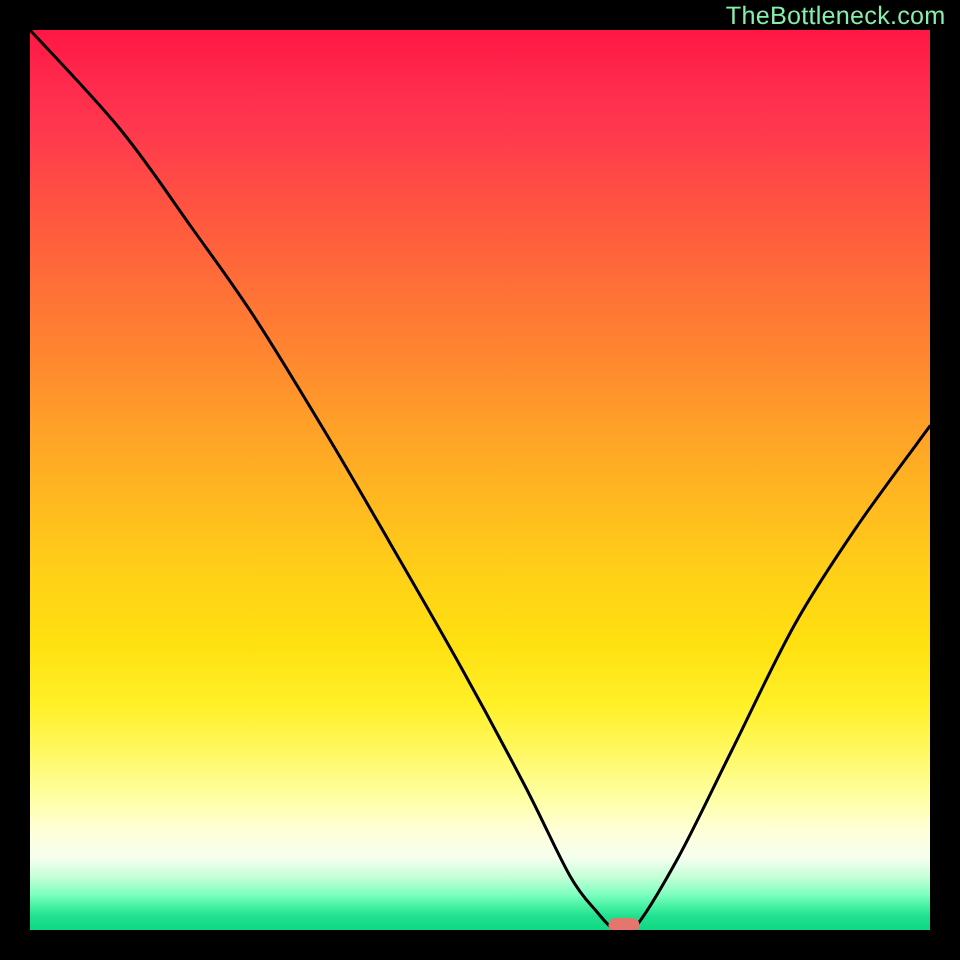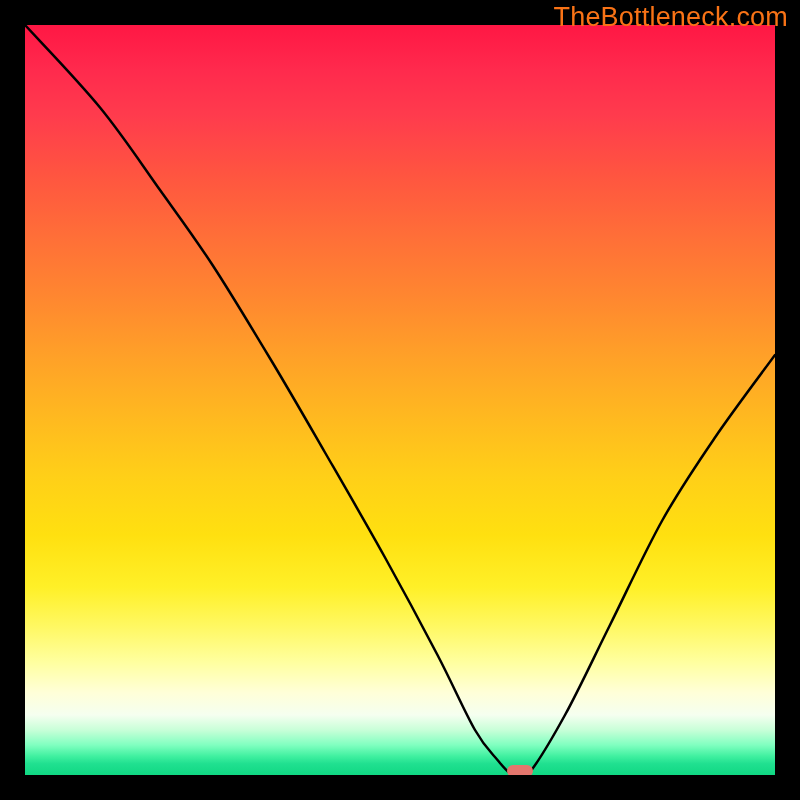--- a/index.html
+++ b/index.html
@@ -14,22 +14,22 @@
   .frame {
     position: relative;
     width: 800px;
     height: 800px;
     background: #000;
   }
   .watermark {
     position: absolute;
     top: 2px;
     right: 12px;
-    color: #f97316;
-    font-size: 27px;
+    color: #86efac;
+    font-size: 21px;
     font-weight: 500;
     letter-spacing: 0.2px;
     z-index: 10;
   }
   .plot-area {
     position: absolute;
     left: 25px;
     top: 25px;
     width: 750px;
     height: 750px;

